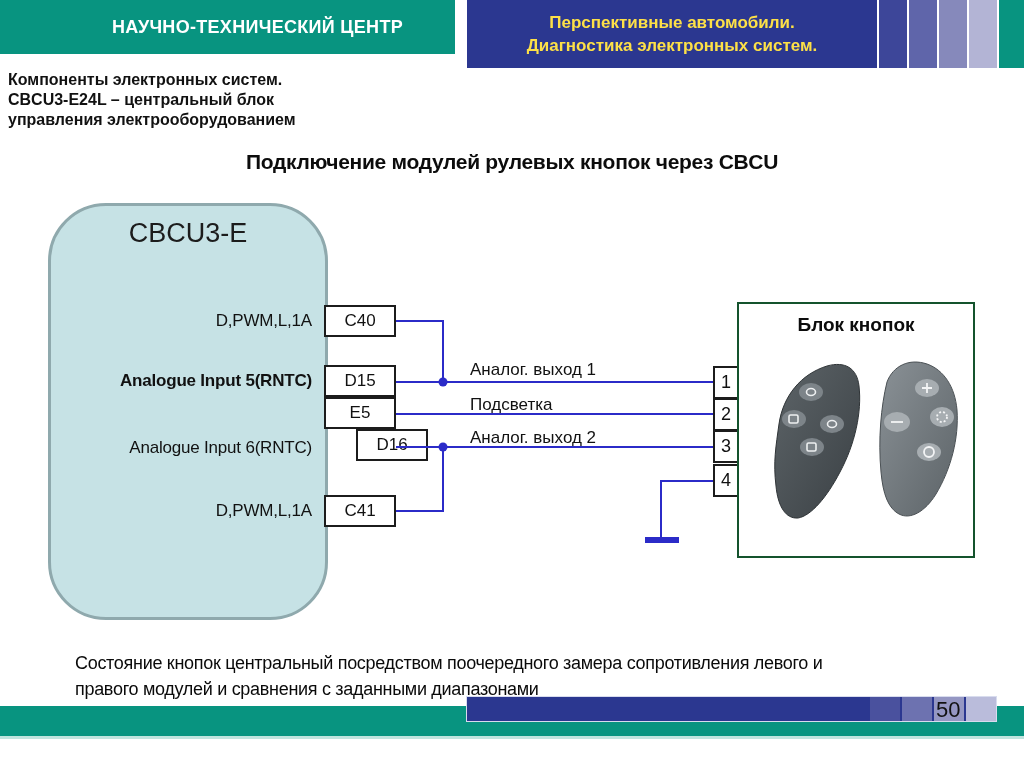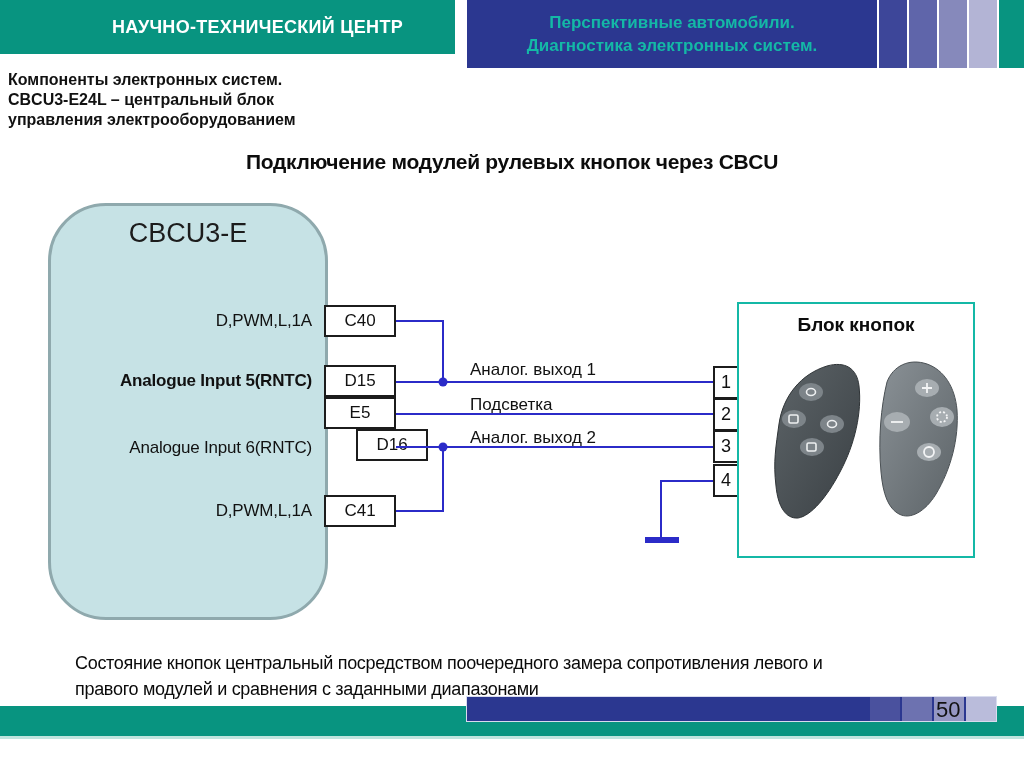--- a/index.html
+++ b/index.html
@@ -12,21 +12,21 @@
   
   .hdr-teal-left {
     position:absolute; left:0; top:0; width:455px; height:54px;
     background:#089480; display:flex; align-items:center; justify-content:center;
   }
   .hdr-teal-left .t {
     color:#ffffff; font-weight:bold; font-size:18px; letter-spacing:.3px; padding-left:60px;
   }
   .hdr-navy {
     position:absolute; left:467px; top:0; width:410px; height:68px;
-    background:#2b3790; color:#14b8a6; display:flex; flex-direction:column;
+    background:#2b3790; color:#fde047; display:flex; flex-direction:column;
     align-items:center; justify-content:center; text-align:center;
   }
   .hdr-navy .l { font-weight:bold; font-size:17px; line-height:23px; }
   .hdr-bar { position:absolute; top:0; height:68px; width:28px; }
   .hdr-bar.b1 { left:879px; background:#3d4699; }
   .hdr-bar.b2 { left:909px; background:#5f65aa; }
   .hdr-bar.b3 { left:939px; background:#8689bb; }
   .hdr-bar.b4 { left:969px; background:#b3b4d5; }
   .hdr-teal-right { position:absolute; left:999px; top:0; width:25px; height:68px; background:#089480; }
   
@@ -54,21 +54,21 @@
     background:#ffffff; border:2px solid #1c1c1c;
     display:flex; align-items:center; justify-content:center; font-size:18px; color:#111;
   }
   
   .wires { position:absolute; left:0; top:0; pointer-events:none; }
   .wirelabel { position:absolute; left:470px; width:250px; text-align:left;
     font-size:17px; color:#111; }
   
   .btnblock {
     position:absolute; left:737px; top:302px; width:238px; height:256px;
-    background:#ffffff; border:2px solid #14b8a6;
+    background:#ffffff; border:2px solid #14532d;
   }
   .btnblock-title { position:absolute; left:0; top:10px; width:100%; text-align:center;
     font-weight:bold; font-size:19px; color:#0c0c0c; }
   .pods { position:absolute; left:0; top:0; }
   
   .note { position:absolute; left:75px; top:650px; width:910px;
     font-size:18px; line-height:26px; color:#0a0a0a; letter-spacing:-0.3px; }
   
   .footer-teal { position:absolute; left:0; top:706px; width:1024px; height:33px;
     background:#089480; border-bottom:3px solid #bfe4de; }

